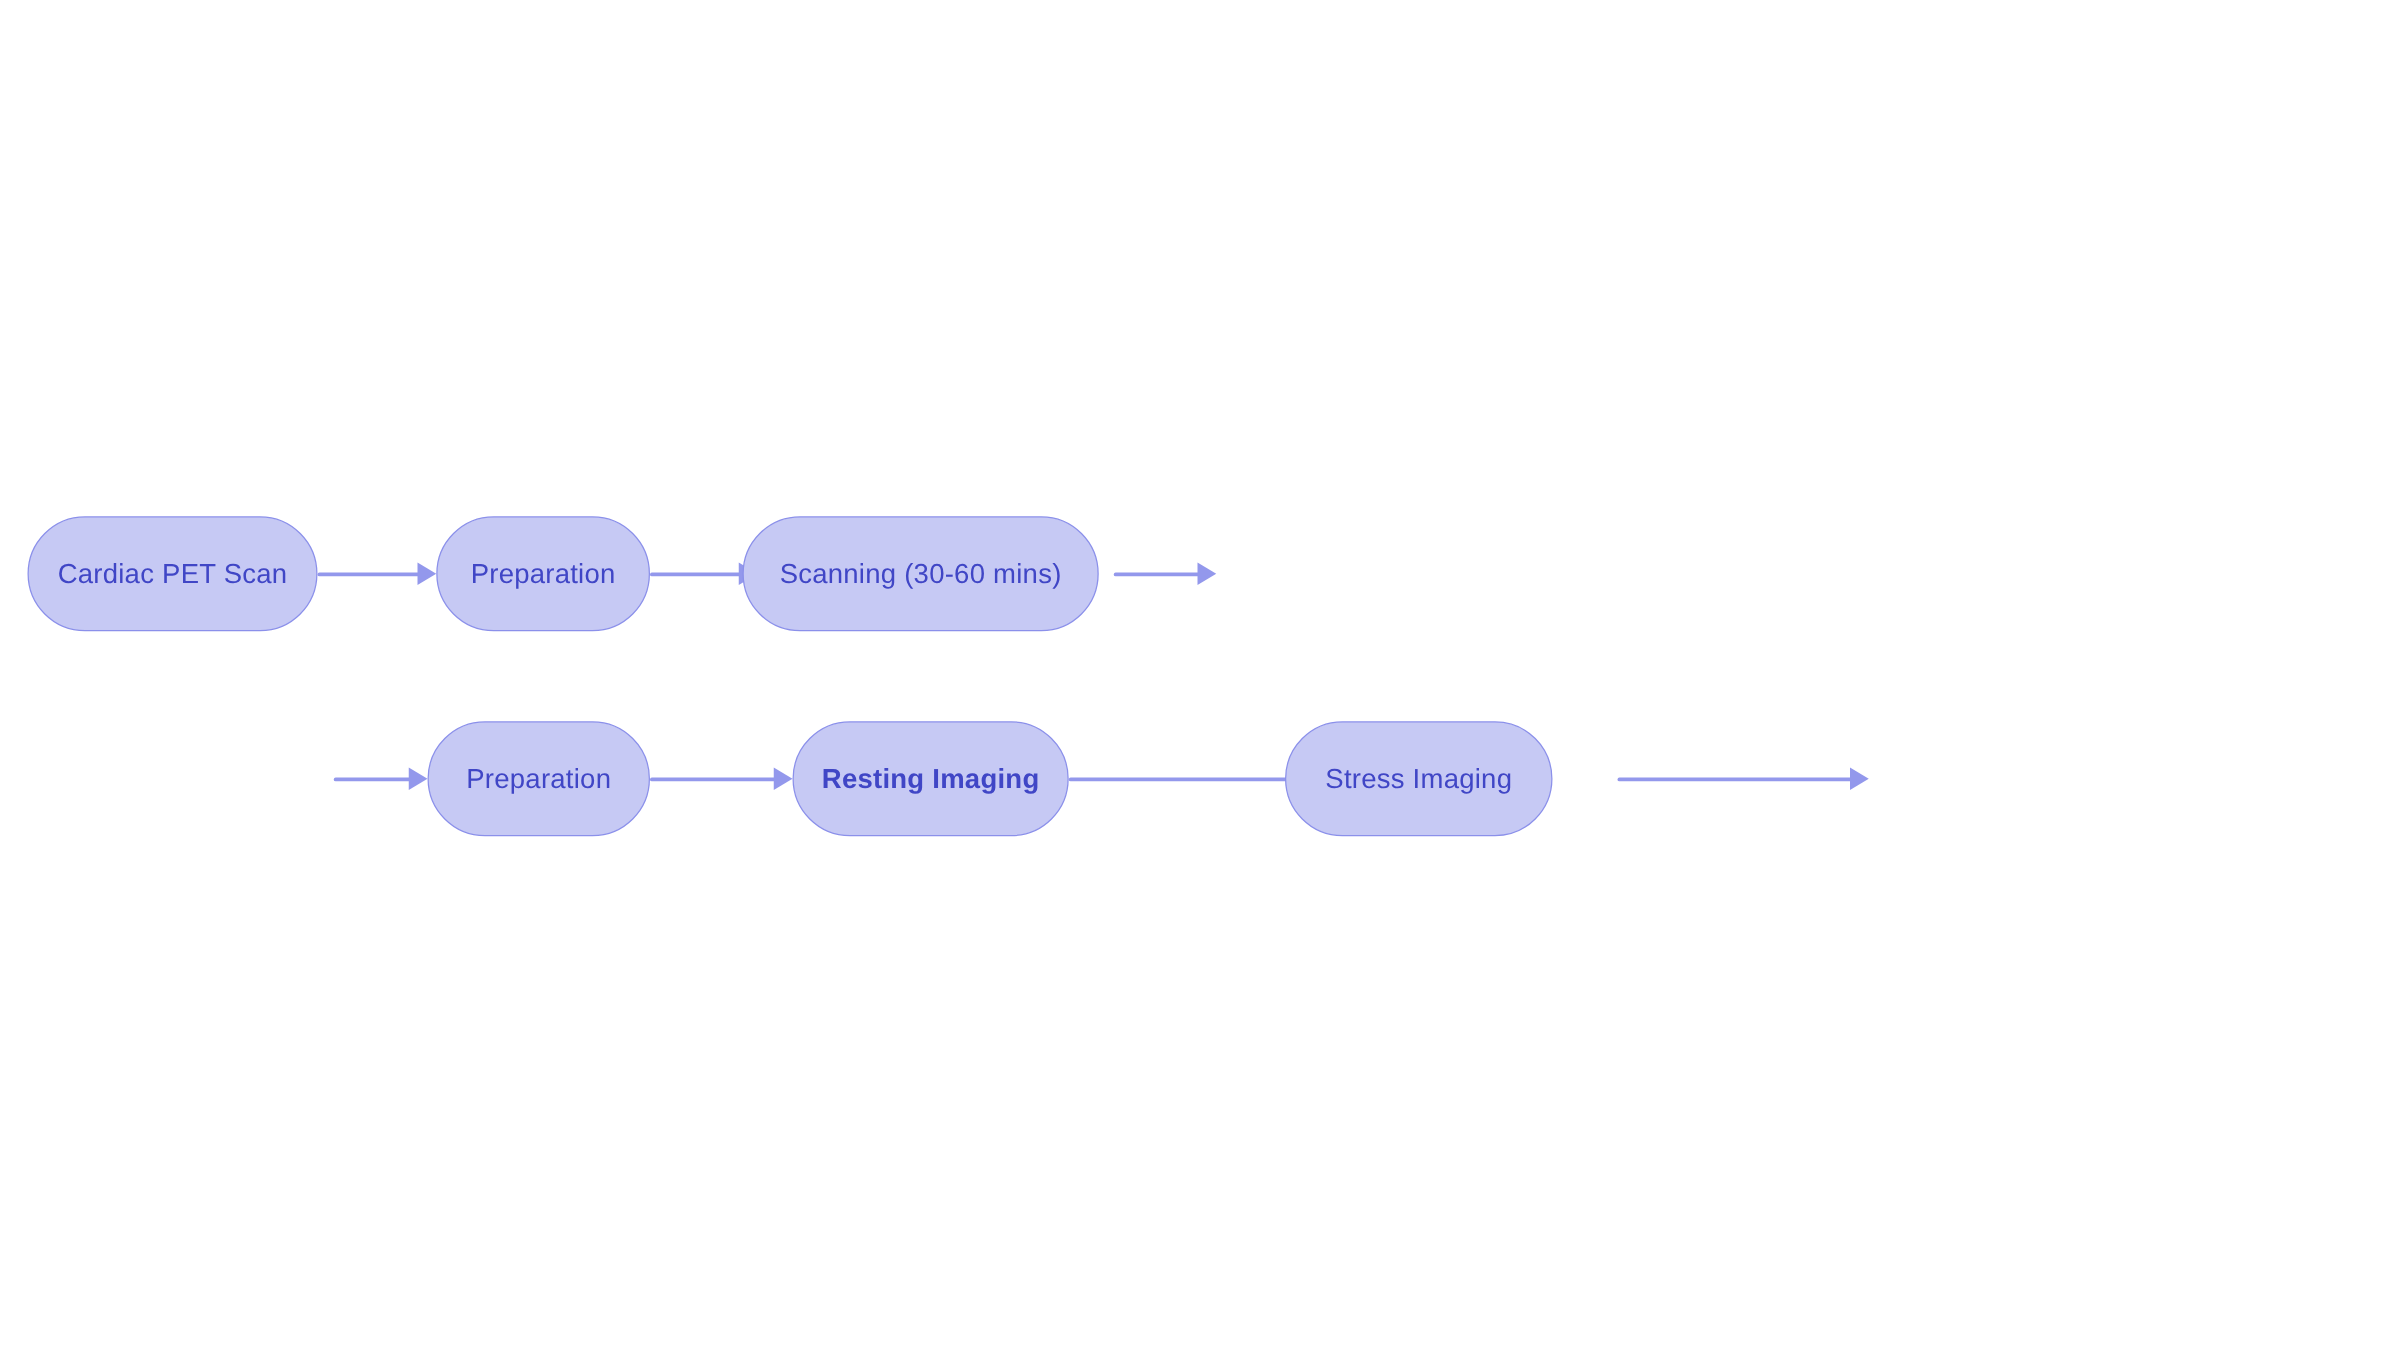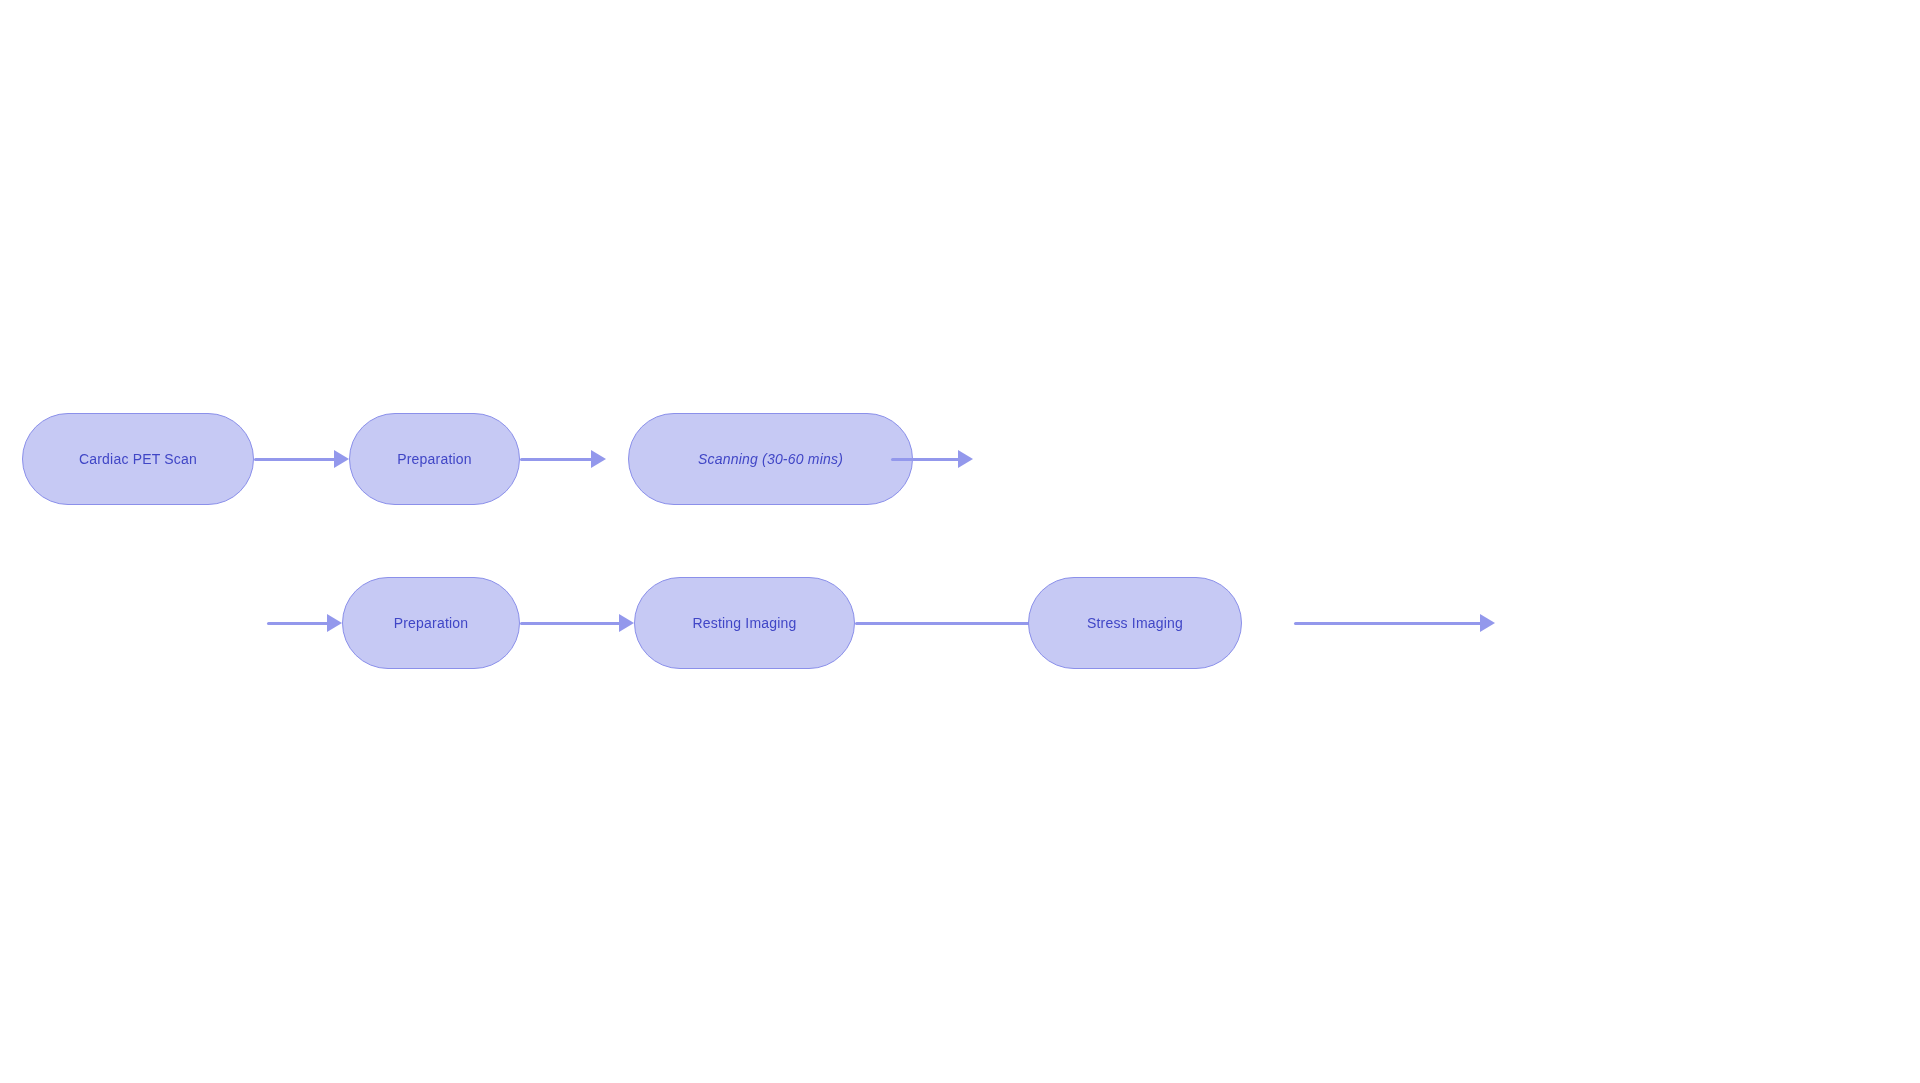--- a/index.html
+++ b/index.html
@@ -17,39 +17,39 @@
     width:1920px;height:1083px;
     background:var(--bg);
   }
   .node{
     position:absolute;
     height:92px;
     border-radius:46px;
     background:var(--node-fill);
     border:1.5px solid var(--node-border);
     color:var(--node-text);
-    font-size:14px;
+    font-size:22px;
     display:flex;
     align-items:center;
     justify-content:center;
     text-align:center;
     white-space:nowrap;
     letter-spacing:0.2px;
   }
   
   .r1{top:413px;}
   .r1n1{left:22px;width:232px;}
   .r1n2{left:349px;width:171px;}
-  .r1n3{left:628px;width:285px;font-style:italic;}
+  .r1n3{left:594px;width:285px;}
   .r1n4{left:973px;width:444px;}
   
   .r2{top:577px;}
   .r2n1{left:13px;width:254px;}
   .r2n2{left:342px;width:178px;}
-  .r2n3{left:634px;width:221px;}
+  .r2n3{left:634px;width:221px;font-weight:bold;}
   .r2n4{left:1028px;width:214px;}
   .r2n5{left:1495px;width:404px;}
   
   .arrow{
     position:absolute;
     height:18px;
   }
   .arrow::before{
     content:"";
     position:absolute;

